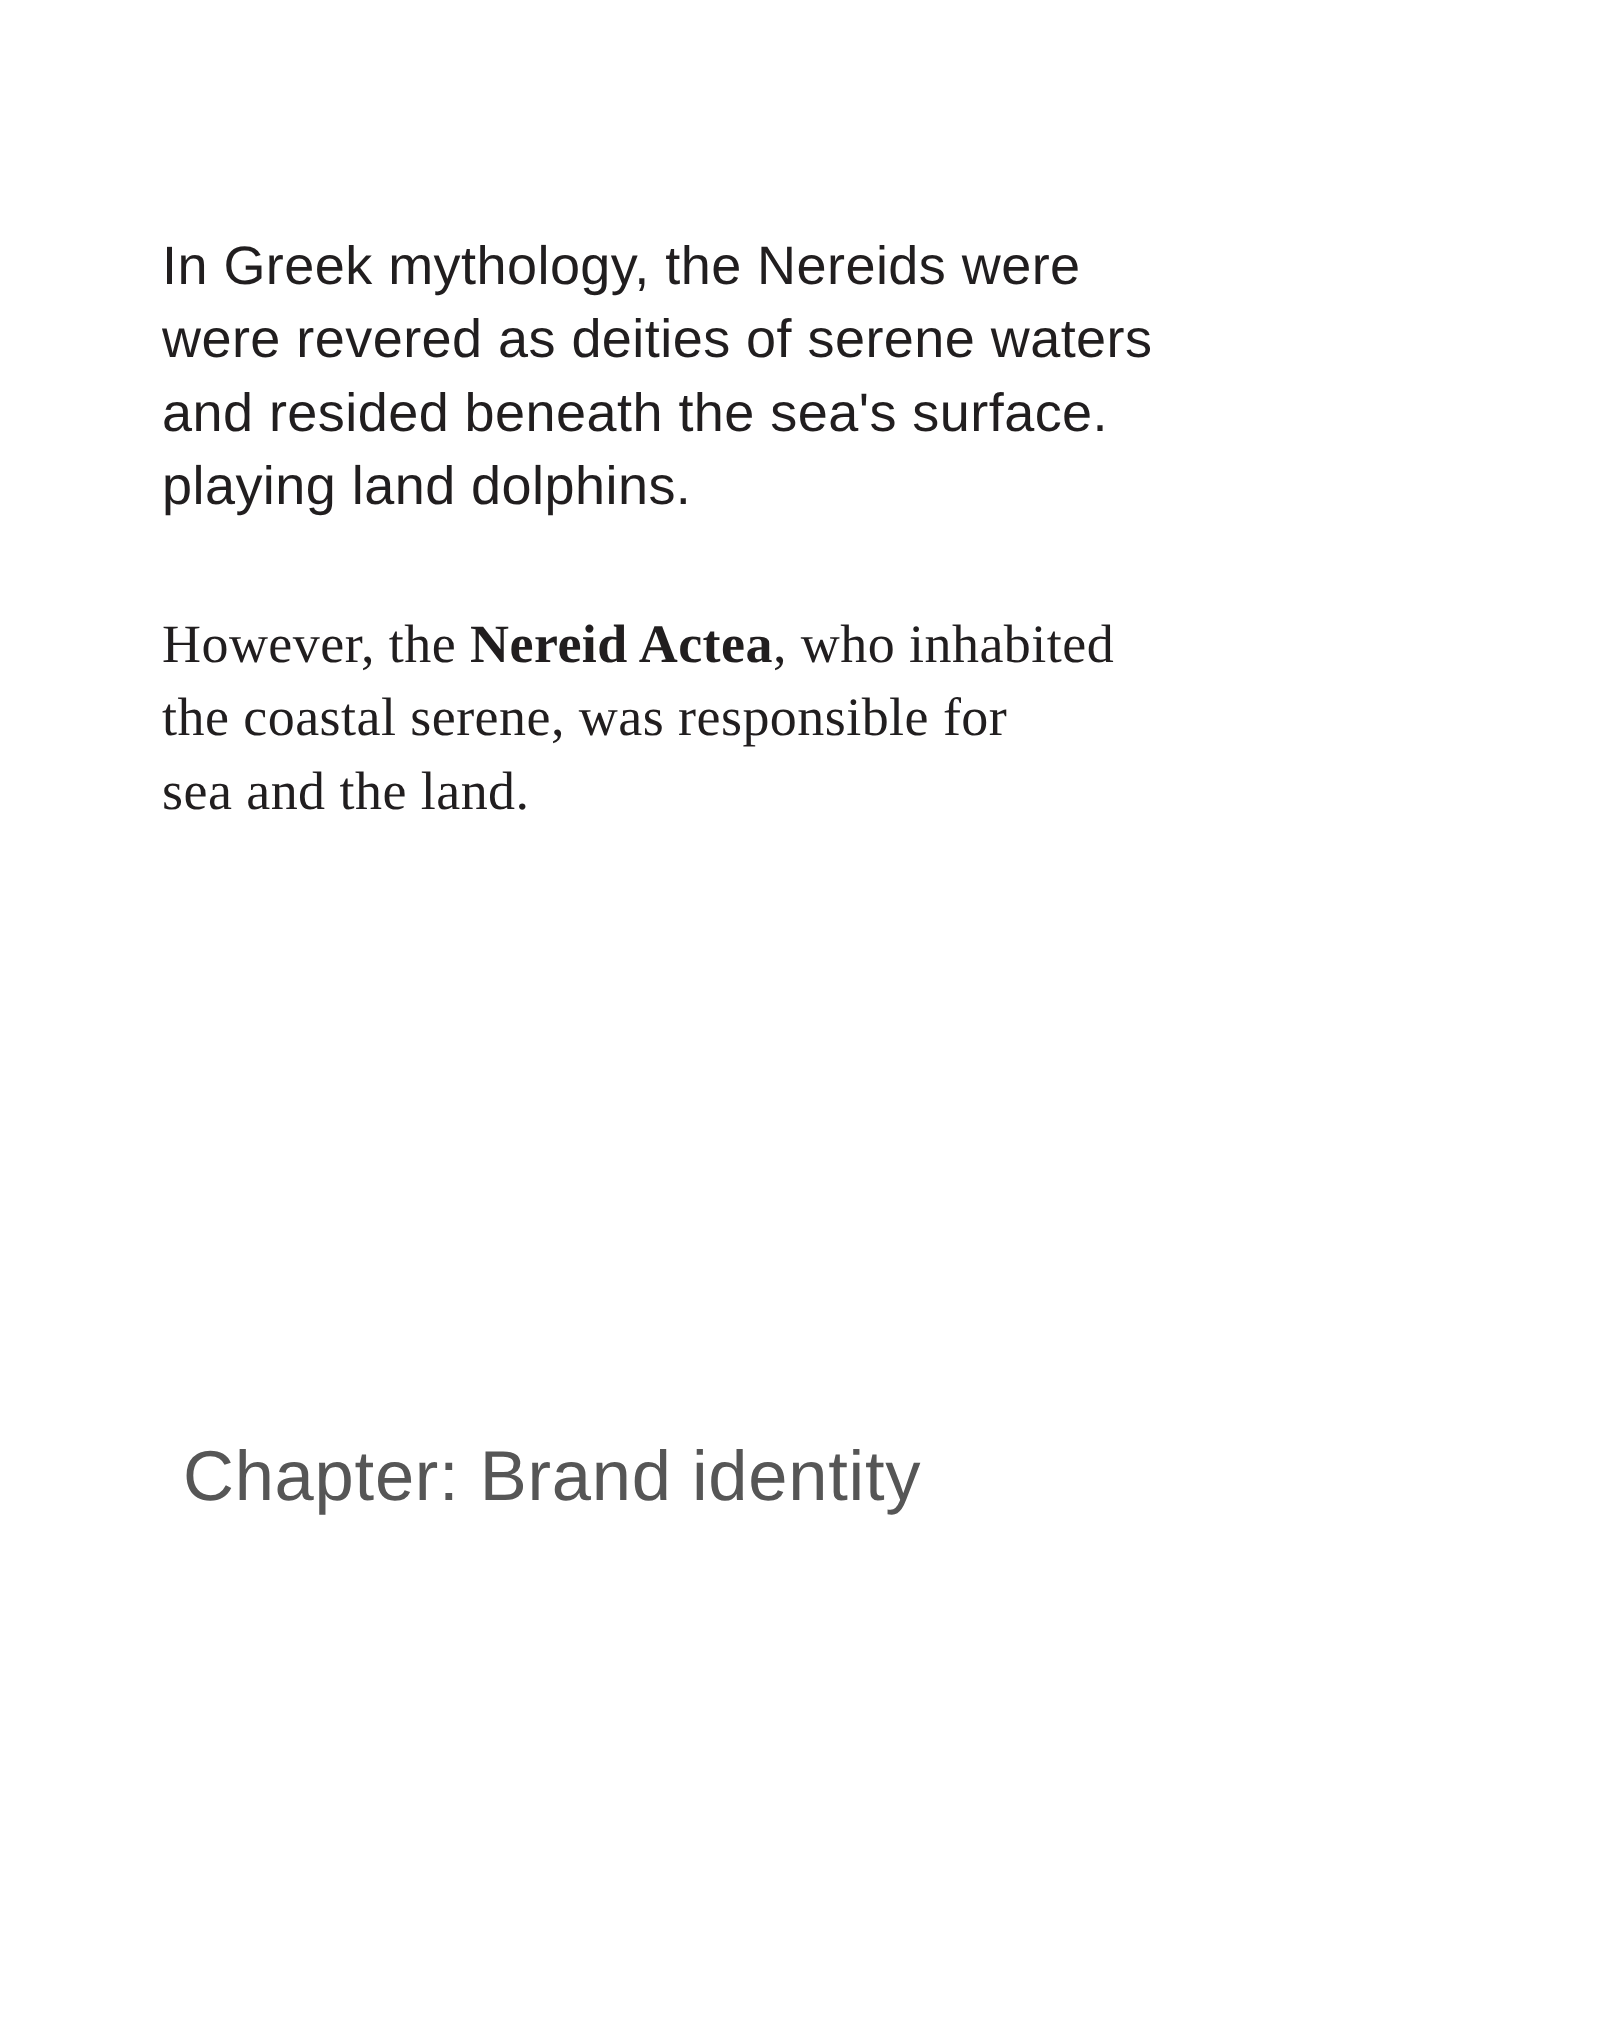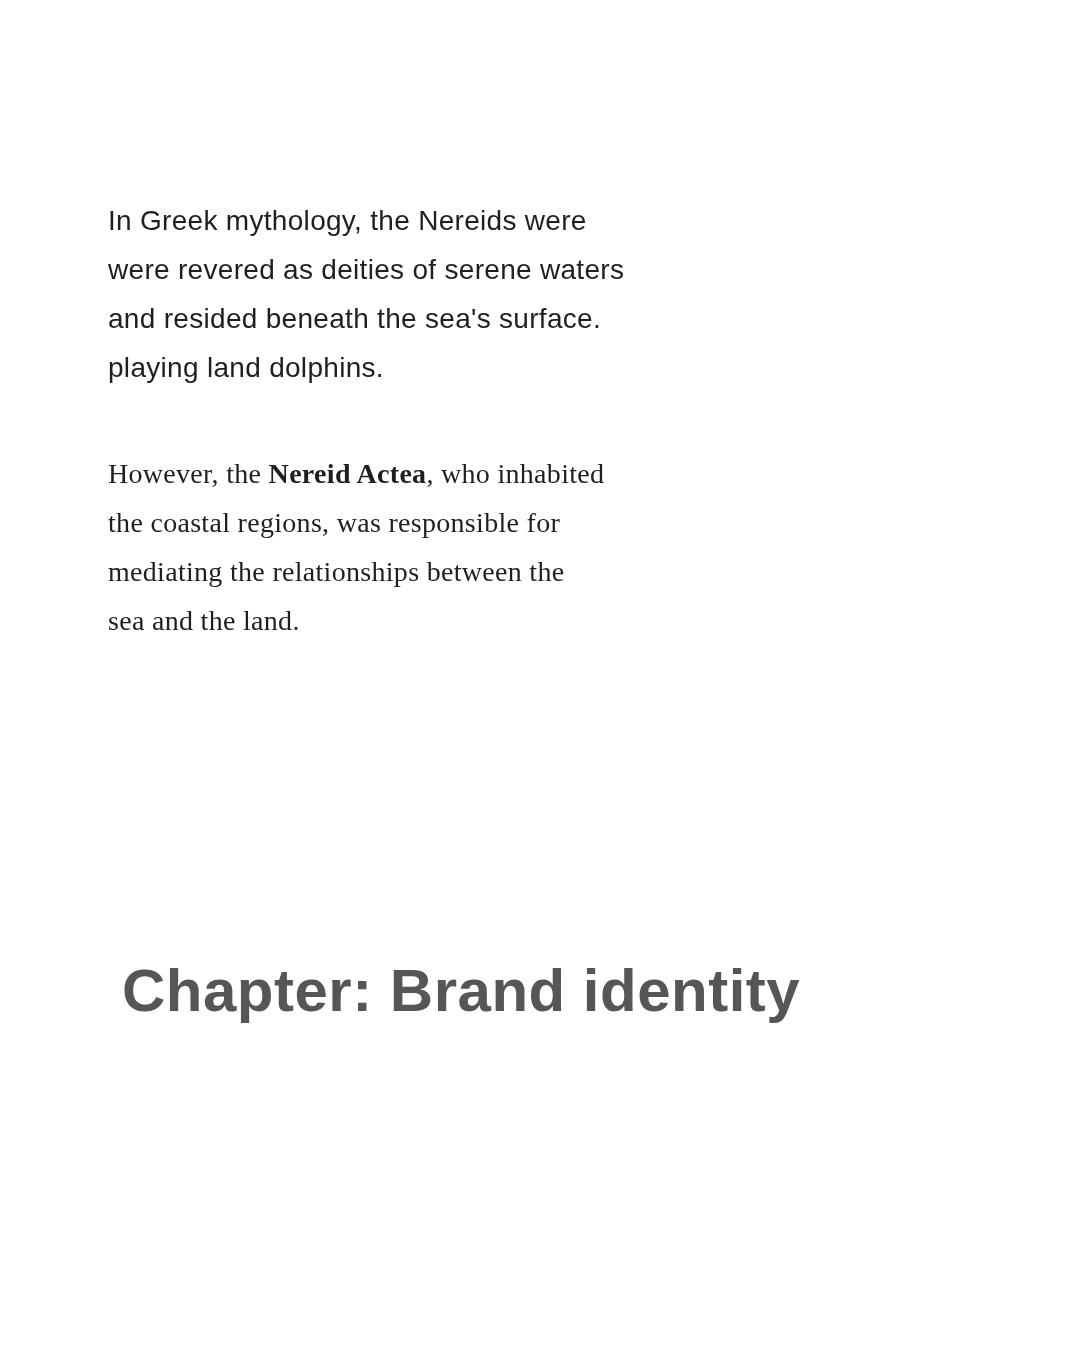--- a/index.html
+++ b/index.html
@@ -12,61 +12,59 @@
     background: #ffffff;
     position: relative;
     overflow: hidden;
     font-family: "Liberation Sans", sans-serif;
   }
   .body-text {
     position: absolute;
     left: 108px;
     top: 152px;
     color: #211e1f;
-    font-size: 28px;
+    font-size: 36px;
     line-height: 49px;
     letter-spacing: 0.3px;
-    margin-top: 44px;
   }
   .paragraph {
     margin: 0;
   }
   .paragraph + .paragraph {
     margin-top: 57px;
     font-family: Liberation Serif, serif;
   }
   .text-line {
     white-space: pre;
   }
   .bold-term {
     font-weight: 700;
   }
   .chapter {
     position: absolute;
     left: 122px;
     top: 956px;
     color: #565656;
-    font-size: 60px;
-    font-weight: 700;
+    font-size: 47px;
+    font-weight: 400;
     letter-spacing: 0.5px;
     white-space: pre;
   }
 </style>
 </head>
 <body>
 
 <main class="body-text">
   <div class="paragraph">
     <div class="text-line">In Greek mythology, the Nereids were</div>
     <div class="text-line">were revered as deities of serene waters</div>
     <div class="text-line">and resided beneath the sea's surface.</div>
     <div class="text-line">playing land dolphins.</div>
   </div>
 
   <div class="paragraph">
     <div class="text-line"><span>However, the </span><span class="bold-term">Nereid Actea</span><span>, who inhabited</span></div>
-    <div class="text-line">the coastal regions, was responsible for</div>
-    <div class="text-line">mediating the relationships between the</div>
+    <div class="text-line">the coastal serene, was responsible for</div>
     <div class="text-line">sea and the land.</div>
   </div>
 </main>
 
 <div class="chapter">Chapter: Brand identity</div>
 
 </body></html>

